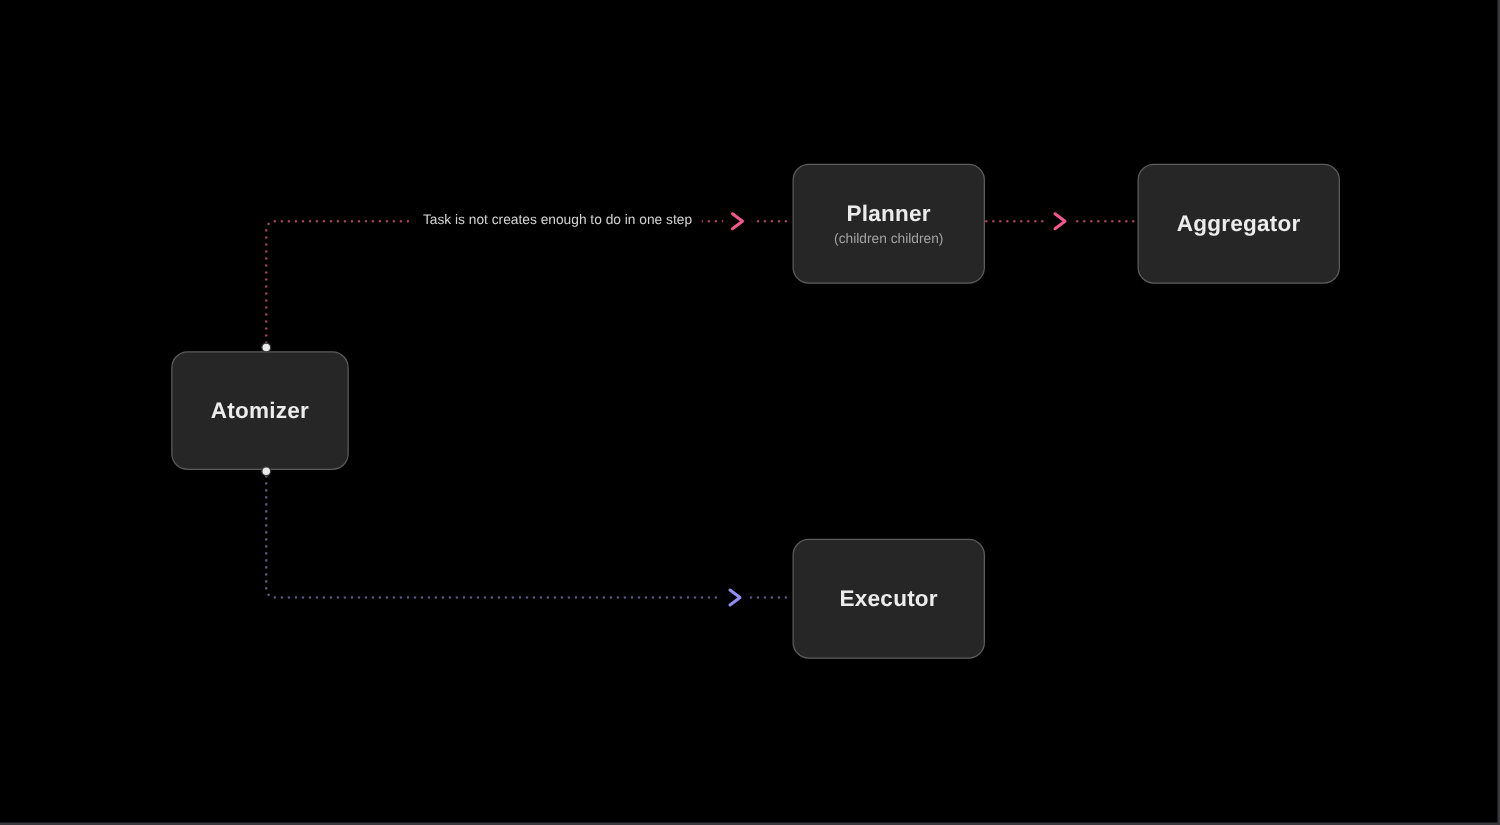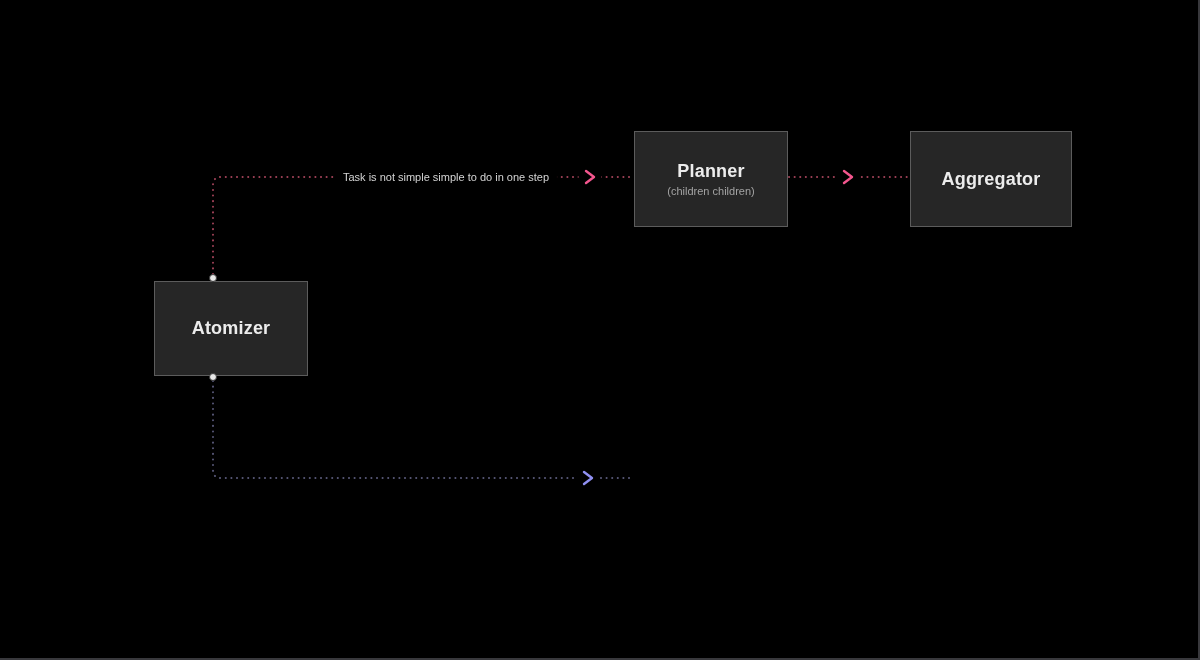--- a/index.html
+++ b/index.html
@@ -39,21 +39,21 @@
     fill: none;
     stroke-width: 2.4;
     stroke-linecap: round;
     stroke-linejoin: round;
   }
   .node {
     position: absolute;
     box-sizing: border-box;
     background: #262626;
     border: 1px solid #5c5c5c;
-    border-radius: 0;
+    border-radius: 13px;
     display: flex;
     flex-direction: column;
     align-items: center;
     justify-content: center;
     cursor: default;
   }
   .node-title {
     color: #ececec;
     font-size: 18px;
     font-weight: 600;
@@ -99,32 +99,35 @@
 
     <path class="edge-dots" d="M 789 177 L 909 177" stroke="#a24258"></path>
     <path class="edge-arrow-underlay" d="M 840 177 L 856 177"></path>
     <path class="edge-arrow" d="M 844 171 L 852 177 L 844 183" stroke="#f4568e"></path>
 
     <path class="edge-dots" d="M 213 381 L 213 470 Q 213 478 221 478 L 633 478" stroke="#585878"></path>
     <path class="edge-arrow-underlay" d="M 580 478 L 596 478"></path>
     <path class="edge-arrow" d="M 584 472 L 592 478 L 584 484" stroke="#9090f2"></path>
   </svg>
 
-  <div class="node" style="left:154px; top:281px; width:154px; height:95px;">
+  <div class="node" style="left:137px; top:281px; width:142px; height:95px;">
     <div class="node-title">Atomizer</div>
   </div>
 
   <div class="node" style="left:634px; top:131px; width:154px; height:96px;">
     <div class="node-title">Planner</div>
     <div class="node-subtitle">(children children)</div>
   </div>
 
   <div class="node" style="left:910px; top:131px; width:162px; height:96px;">
     <div class="node-title">Aggregator</div>
   </div>
 
+  <div class="node" style="left:634px; top:431px; width:154px; height:96px;">
+    <div class="node-title">Executor</div>
+  </div>
 
   <div class="handle" style="left:209px; top:274px;"></div>
   <div class="handle" style="left:209px; top:373px;"></div>
 
-  <div class="edge-label" style="left:446px; top:177px;">Task is not simple simple to do in one step</div>
+  <div class="edge-label" style="left:446px; top:177px;">Task is not creates enough to do in one step</div>
 
 </div>
 
 </body></html>

